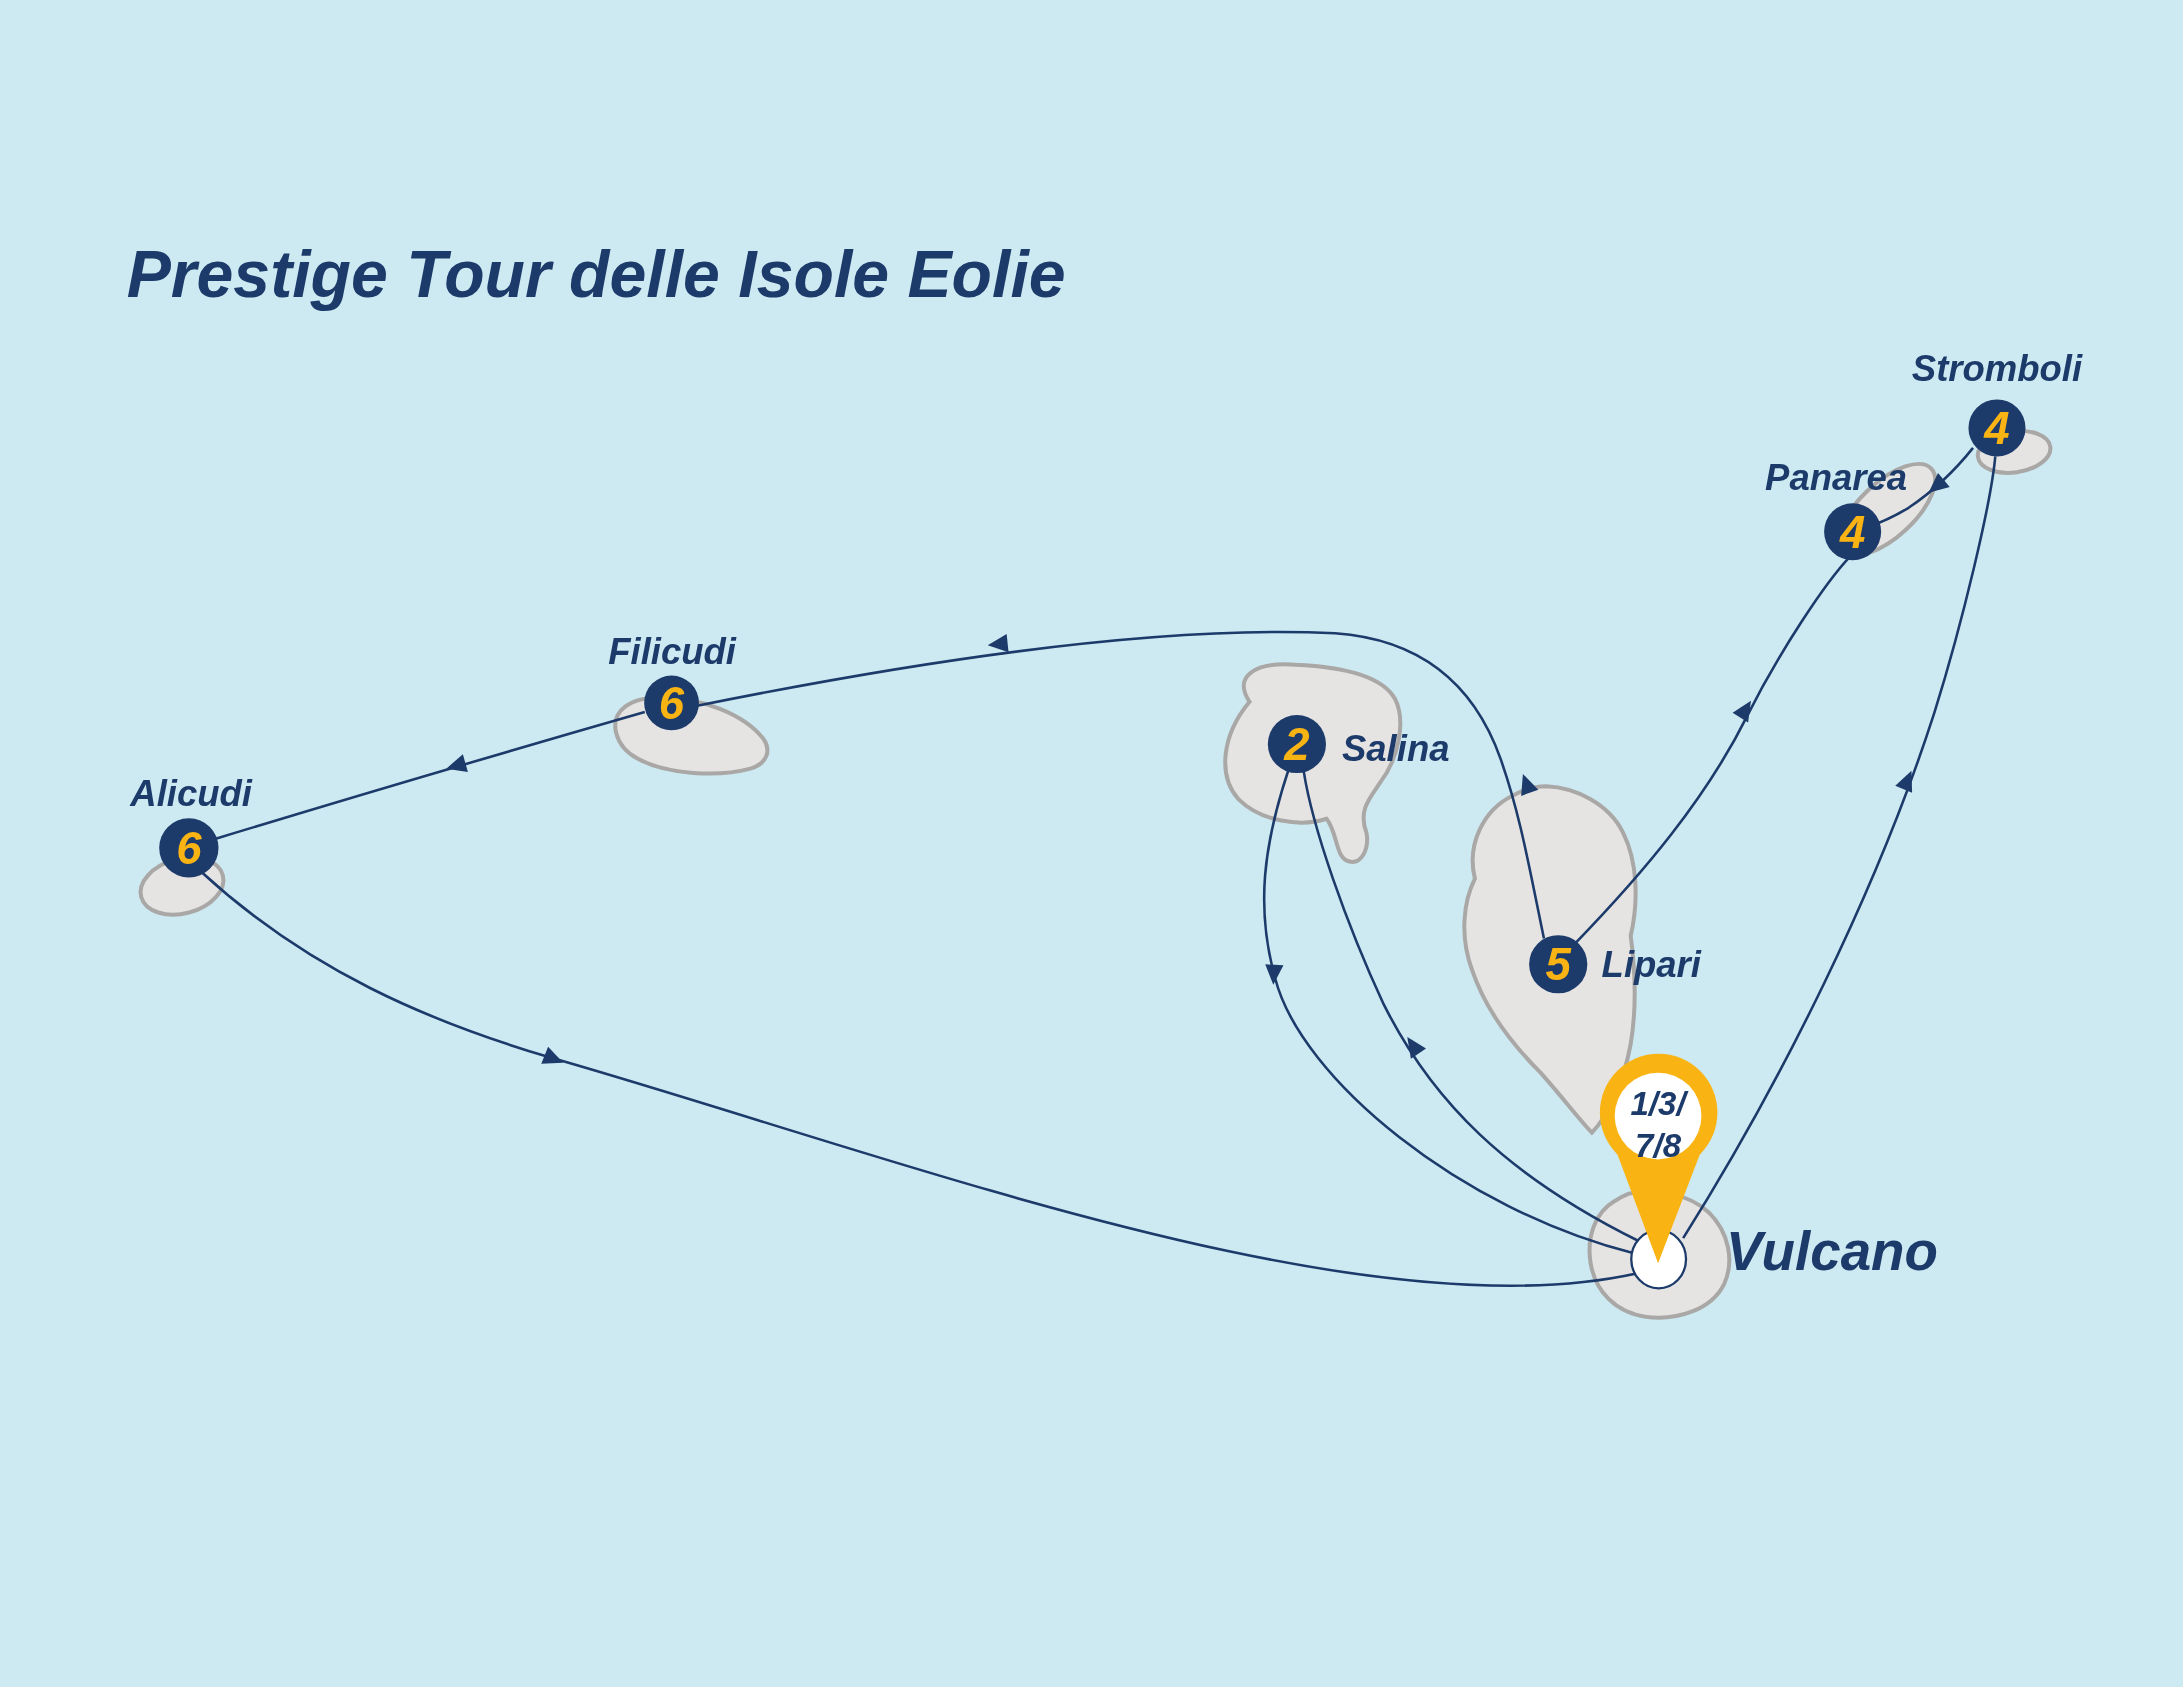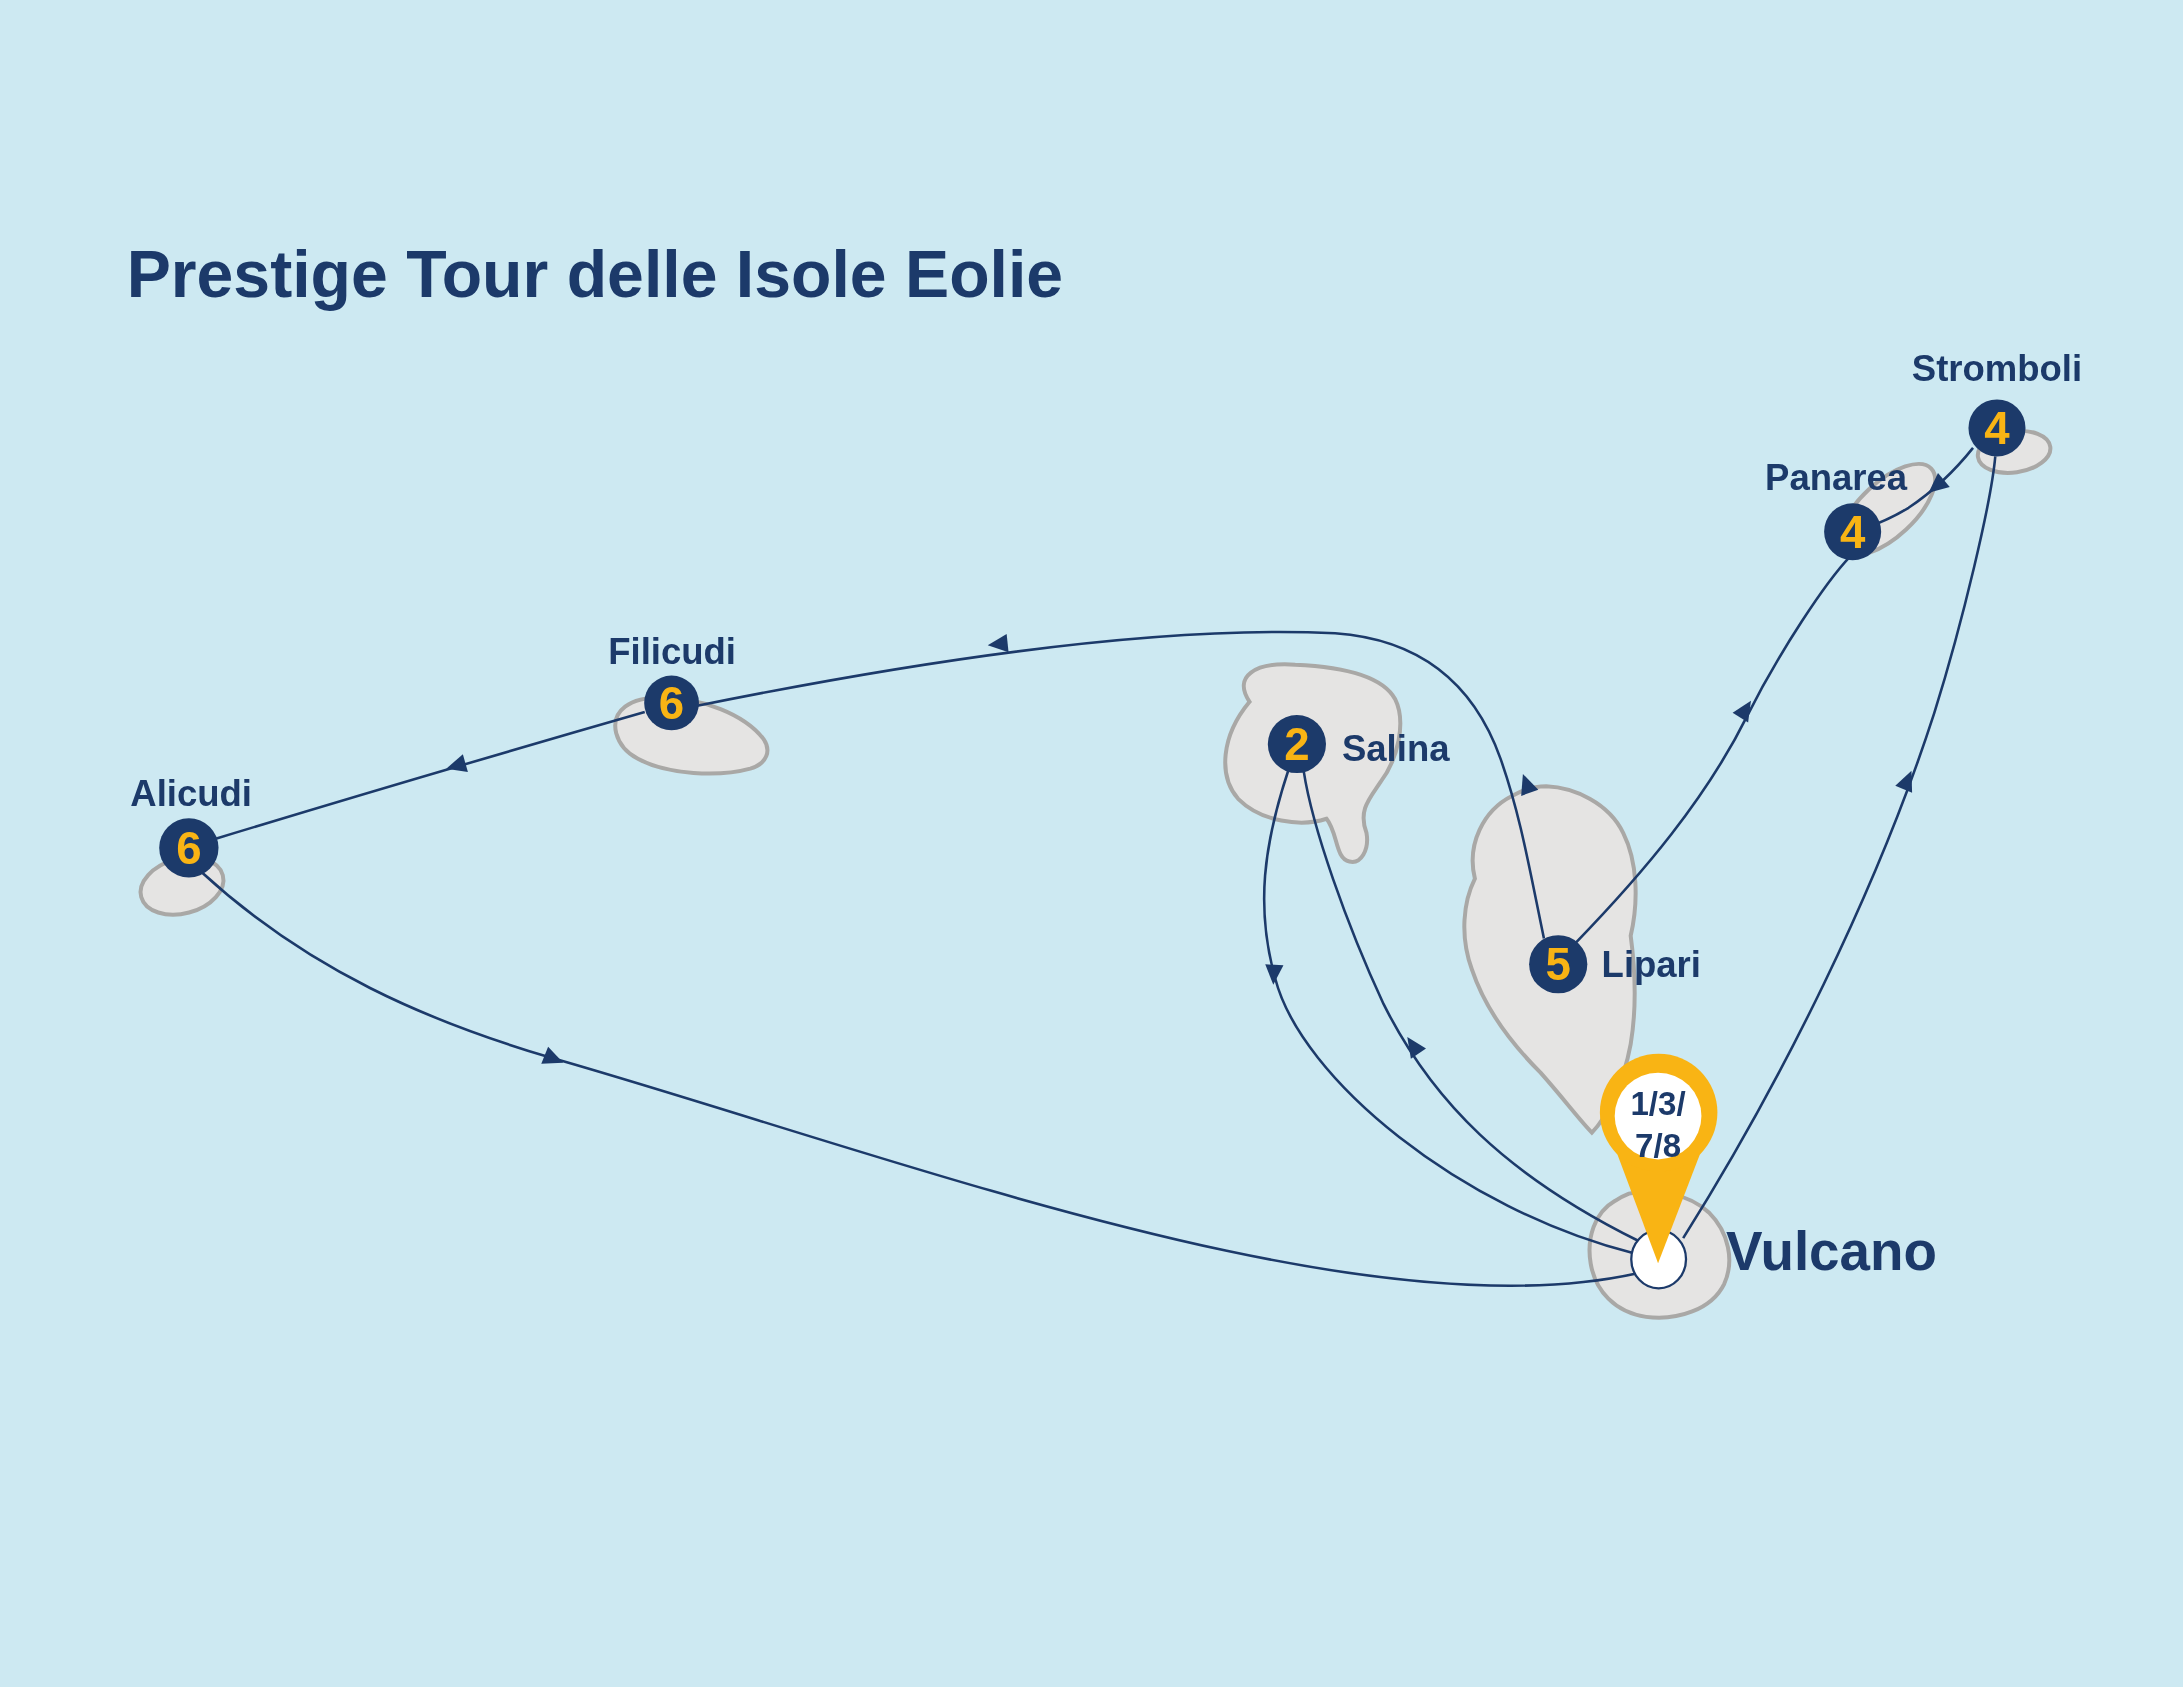--- a/index.html
+++ b/index.html
@@ -3,21 +3,21 @@
 <meta charset="utf-8">
 <style>
   :root{
     --bg:#cde9f2;
     --navy:#1c3a6a;
     --yellow:#f9b414;
     --island:#e5e4e3;
     --island-edge:#a9a8a6;
   }
   html,body{margin:0;padding:0;background:var(--bg);}
-  .stage{width:100%;}
+  .stage{width:100%;font-style:italic;}
   svg{display:block;width:100%;height:auto;background:var(--bg);}
   .title{font-family:"Liberation Sans","DejaVu Sans",sans-serif;font-weight:800;font-size:116px;fill:var(--navy);}
   .island{fill:var(--island);stroke:var(--island-edge);stroke-width:7;}
   .route{fill:none;stroke:var(--navy);stroke-width:4.5;}
   .arrow{fill:var(--navy);}
   .badge{fill:var(--navy);}
   .badge-num{font-family:"Liberation Sans","DejaVu Sans",sans-serif;font-weight:800;font-size:80px;fill:var(--yellow);text-anchor:middle;}
   .lbl{font-family:"Liberation Sans","DejaVu Sans",sans-serif;font-weight:800;font-size:64px;fill:var(--navy);}
   .lbl.mid{text-anchor:middle;}
   .lbl.big{font-size:96px;}

